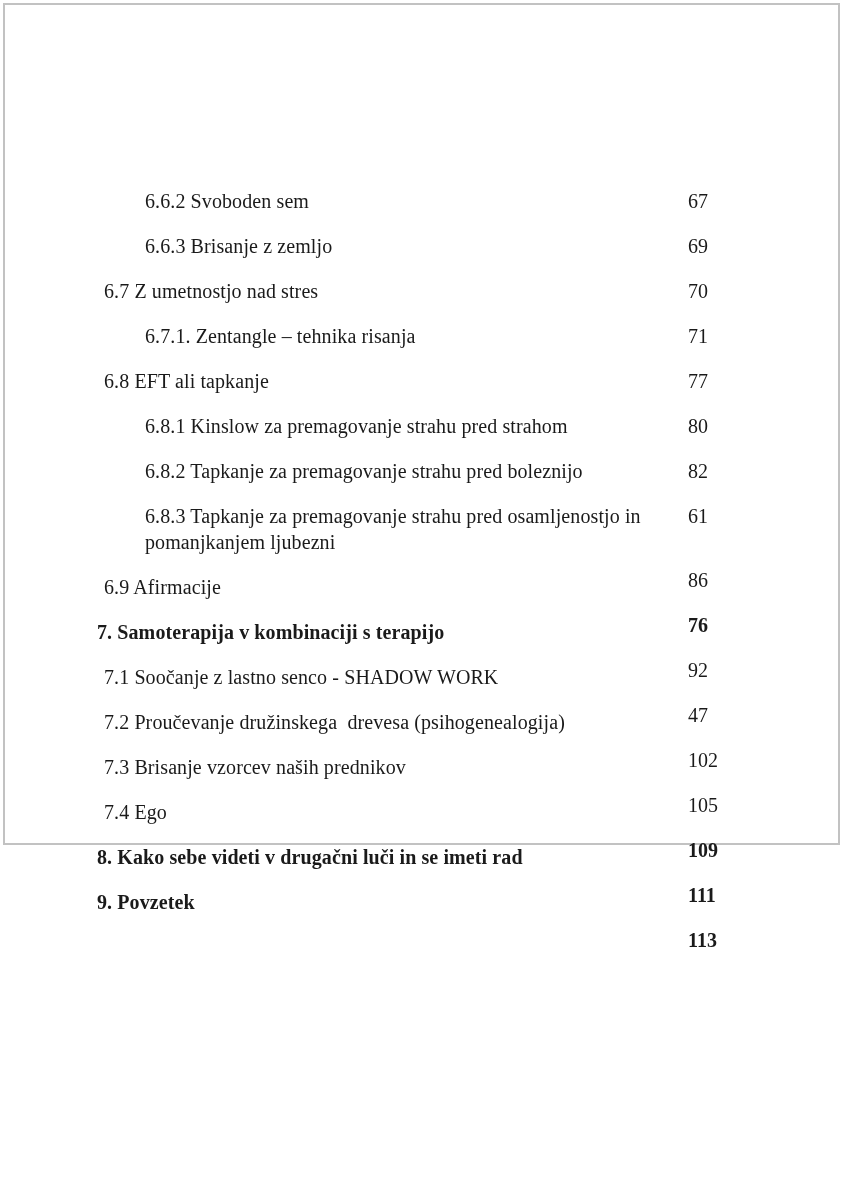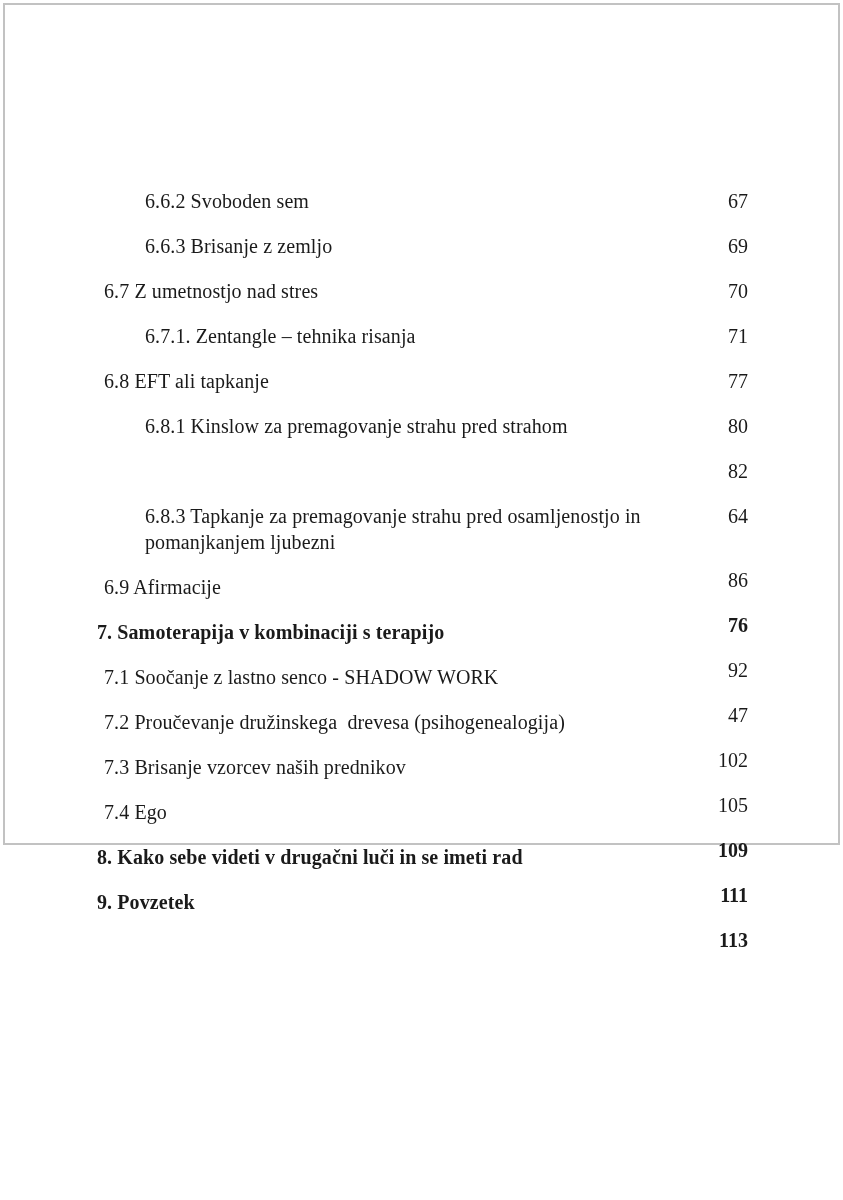--- a/index.html
+++ b/index.html
@@ -39,21 +39,21 @@
     align-items: flex-start;
     margin-bottom: 19px;
   }
   .row .title {
     white-space: pre-wrap;
     letter-spacing: 0.1px;
   }
   .row .num {
     margin-left: auto;
     min-width: 60px;
-    text-align: right;
+    text-align: left;
     flex: 0 0 auto;
   }
   .lvl-1 { padding-left: 97px; }
   .lvl-2 { padding-left: 104px; }
   .lvl-3 { padding-left: 145px; }
   .bold  { font-weight: bold; gap: 32px; }
   .raised-num .num { transform: translateY(-7px); }
 </style>
 </head>
 <body>
@@ -79,26 +79,27 @@
       </div>
       <div class="row lvl-2">
         <span class="title">6.8 EFT ali tapkanje</span>
         <span class="num">77</span>
       </div>
       <div class="row lvl-3">
         <span class="title">6.8.1 Kinslow za premagovanje strahu pred strahom</span>
         <span class="num">80</span>
       </div>
       <div class="row lvl-3">
+        <span class="title">6.8.2 Tapkanje za premagovanje strahu pred boleznijo</span>
         <span class="num">82</span>
       </div>
       <div class="row lvl-3">
         <span class="title">6.8.3 Tapkanje za premagovanje strahu pred osamljenostjo in
 pomanjkanjem ljubezni</span>
-        <span class="num">64</span>
+        <span class="num">61</span>
       </div>
       <div class="row lvl-2 raised-num">
         <span class="title">6.9 Afirmacije</span>
         <span class="num">86</span>
       </div>
       <div class="row lvl-1 bold raised-num">
         <span class="title">7. Samoterapija v kombinaciji s terapijo</span>
         <span class="num">76</span>
       </div>
       <div class="row lvl-2 raised-num">

